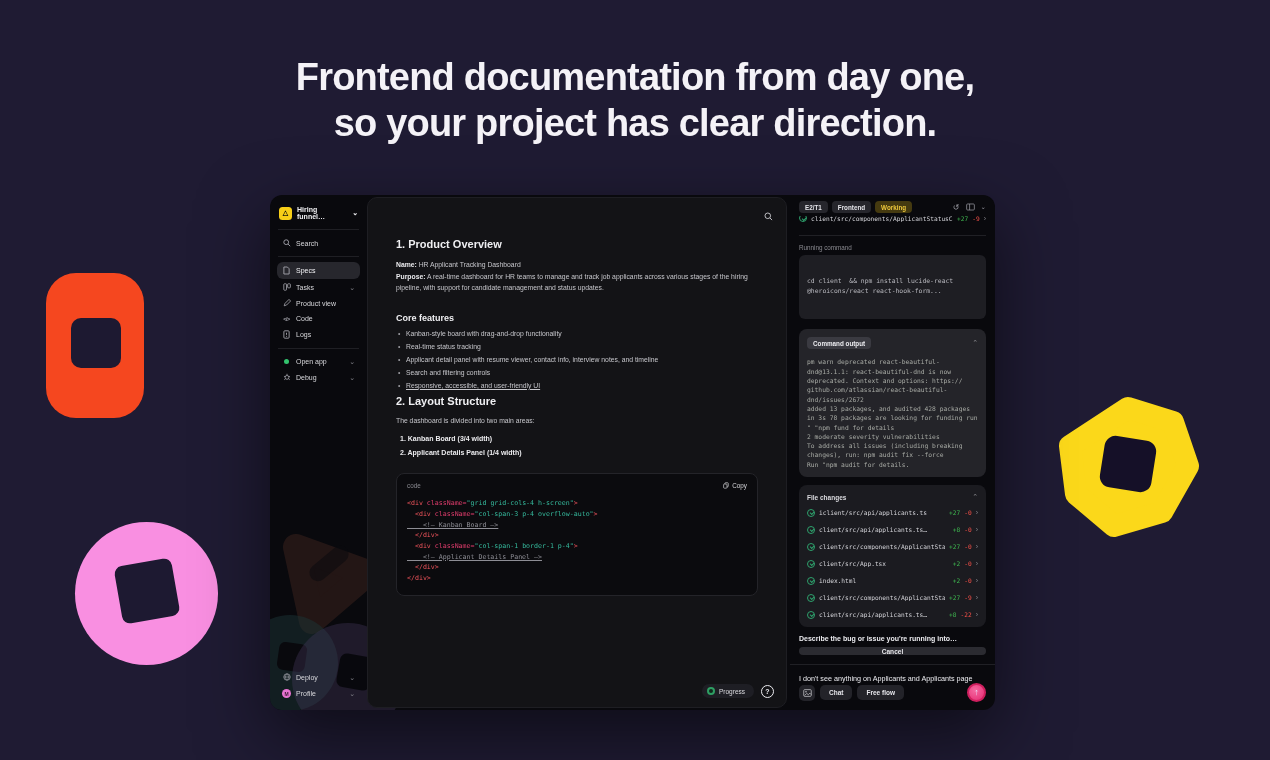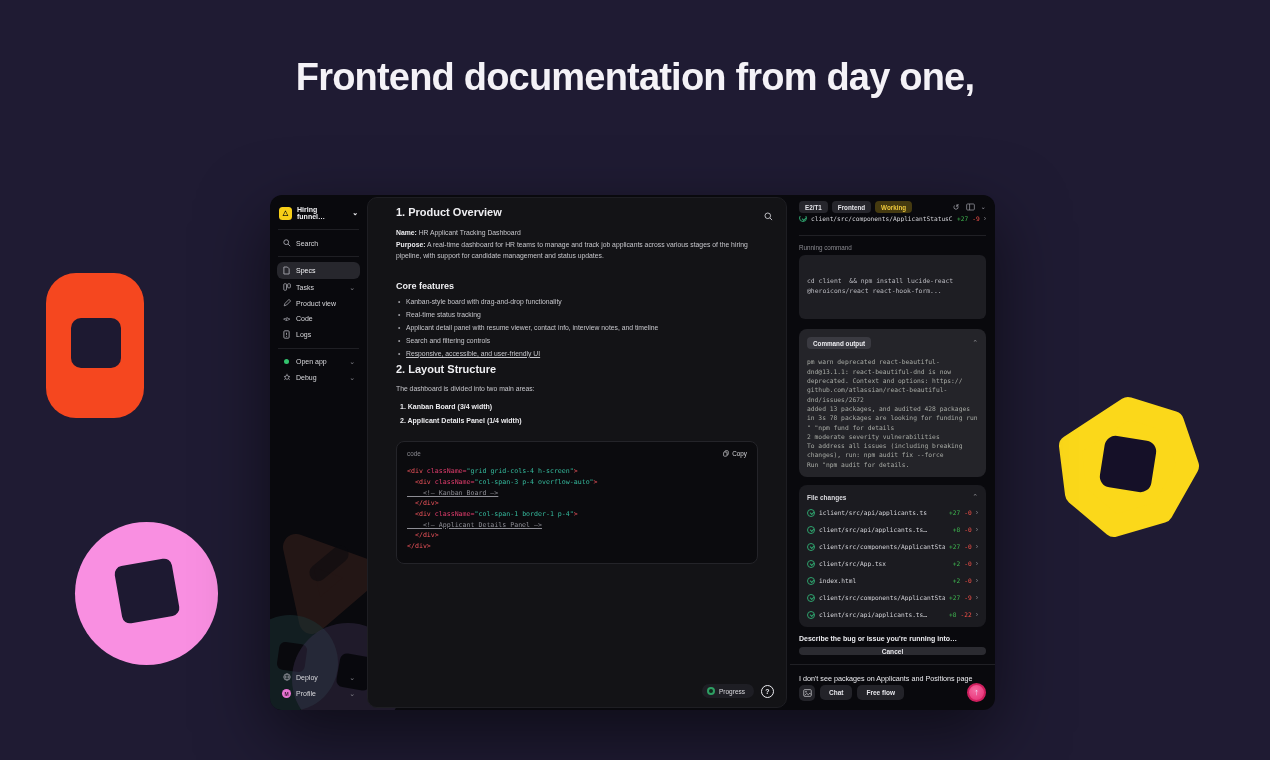--- a/index.html
+++ b/index.html
@@ -129,21 +129,21 @@
   .user-msg { margin-top:9px; font-size:7.2px; color:#ececf0; }
   .rp-bottom { margin-top:auto; display:flex; align-items:center; gap:5px; }
   .sq-btn { width:16px; height:16px; background:#232329; border-radius:5px; display:flex; align-items:center; justify-content:center; color:#cfcfd4; }
   .pill-btn { background:#232329; border-radius:5px; padding:4px 9px; font-size:6.5px; font-weight:600; color:#e4e4e9; }
   .send-btn { margin-left:auto; width:19px; height:19px; border-radius:50%; border:2.5px solid #cf1f5e; background:radial-gradient(circle at 40% 35%, #f468a0, #e62a72); display:flex; align-items:center; justify-content:center; color:#e9d7f7; font-size:9px; font-weight:700; line-height:1; }
 </style>
 </head>
 <body>
 
 <div class="hero">
-  <h1><span>Frontend documentation from day one,</span><br></h1>
+  <h1><span>Frontend documentation from day one,</span><br><span>so your project has clear direction.</span></h1>
 </div>
 
 <div class="shape shape-orange">
     <div class="hole"></div>
   </div>
 <div class="shape shape-pink">
     <div class="hole"></div>
   </div>
 <div class="shape shape-yellow">
   <svg width="144" height="144" viewBox="0 0 144 144">
@@ -272,21 +272,21 @@
 
   <section class="doccard">
     <span class="doc-search">
       <svg width="9" height="9" viewBox="0 0 10 10">
           <circle cx="4.2" cy="4.2" r="3.1" fill="none" stroke="currentColor" stroke-width="1"></circle>
           <line x1="6.6" y1="6.6" x2="9" y2="9" stroke="currentColor" stroke-width="1"></line>
         </svg>
     </span>
 
 
-    <h2 class="doc-h2" style="margin-top:8px">1. Product Overview</h2>
+    <h2 class="doc-h2" style="margin-top:40px">1. Product Overview</h2>
     <p class="doc-p" style="margin-top:9px">
       <b>Name:</b>
       <span>HR Applicant Tracking Dashboard</span><br>
       <b>Purpose:</b>
       <span>A real-time dashboard for HR teams to manage and track job applicants across various stages of the hiring pipeline, with support for candidate management and status updates.</span>
     </p>
 
     <h3 class="doc-h3" style="margin-top:19px">Core features</h3>
     <ul class="doc-ul">
       <li>Kanban-style board with drag-and-drop functionality</li>
@@ -435,21 +435,21 @@
         <span class="fname">client/src/api/applicants.ts…</span>
         <span class="add">+8</span>
         <span class="del">-22</span>
         <span class="rchev">›</span>
       </div>
     </div>
 
     <div class="bug-prompt">Describe the bug or issue you're running into…</div>
     <div class="cancel-btn">Cancel</div>
     <div class="rp-divider"></div>
-    <div class="user-msg">I don't see packages on Applicants and Positions page</div>
+    <div class="user-msg">I don't see anything on Applicants and Applicants page</div>
 
     <div class="rp-bottom">
       <span class="sq-btn">
         <svg width="9" height="8" viewBox="0 0 11 10">
             <rect x="0.8" y="0.8" width="9.4" height="8.4" rx="1.2" fill="none" stroke="currentColor" stroke-width="0.9"></rect>
             <circle cx="3.6" cy="3.5" r="0.9" fill="currentColor"></circle>
             <path d="M2 8 l2.6-2.6 1.8 1.8 2-2 1.6 1.6" fill="none" stroke="currentColor" stroke-width="0.9"></path>
           </svg>
       </span>
       <span class="pill-btn">Chat</span>

